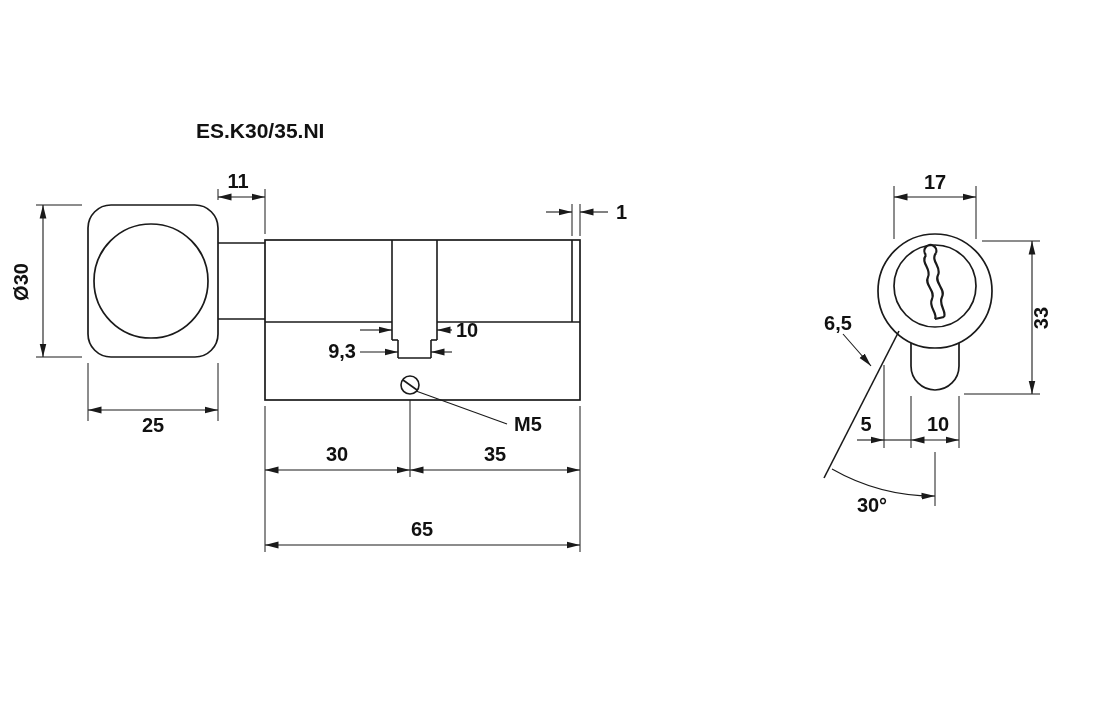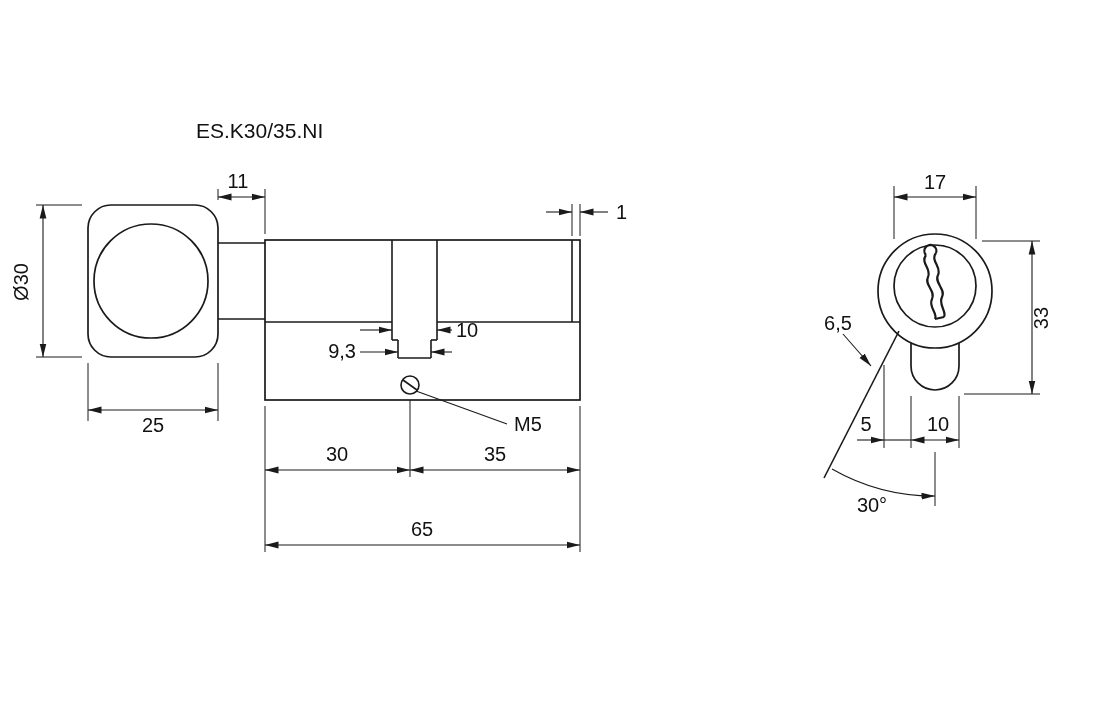--- a/index.html
+++ b/index.html
@@ -9,20 +9,21 @@
     width: 1100px;
     height: 717px;
     overflow: hidden;
     font-family: "Liberation Sans", sans-serif;
   }
   .drawing-wrap {
     width: 1100px;
     height: 717px;
     position: relative;
     background: #ffffff;
+    font-weight: bold;
   }
   svg { display: block; }
   .part   { fill: none; stroke: #1a1a1a; stroke-width: 1.7; }
   .partln { fill: none; stroke: #1a1a1a; stroke-width: 1.6; }
   .dim    { fill: none; stroke: #1a1a1a; stroke-width: 1.1; }
   .ext    { fill: none; stroke: #1a1a1a; stroke-width: 1.0; }
   .key    { fill: none; stroke: #1a1a1a; stroke-width: 2.2; }
   text.lbl {
     fill: #111111;
     font-family: "Liberation Sans", sans-serif;

